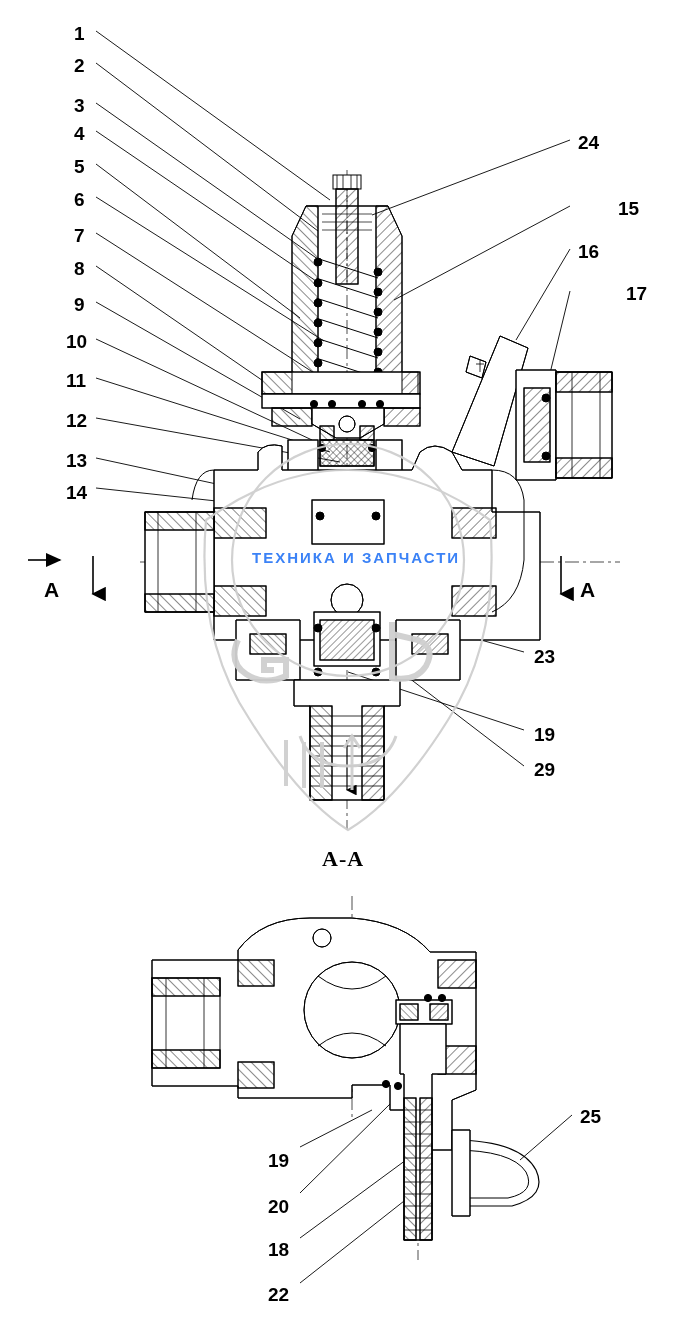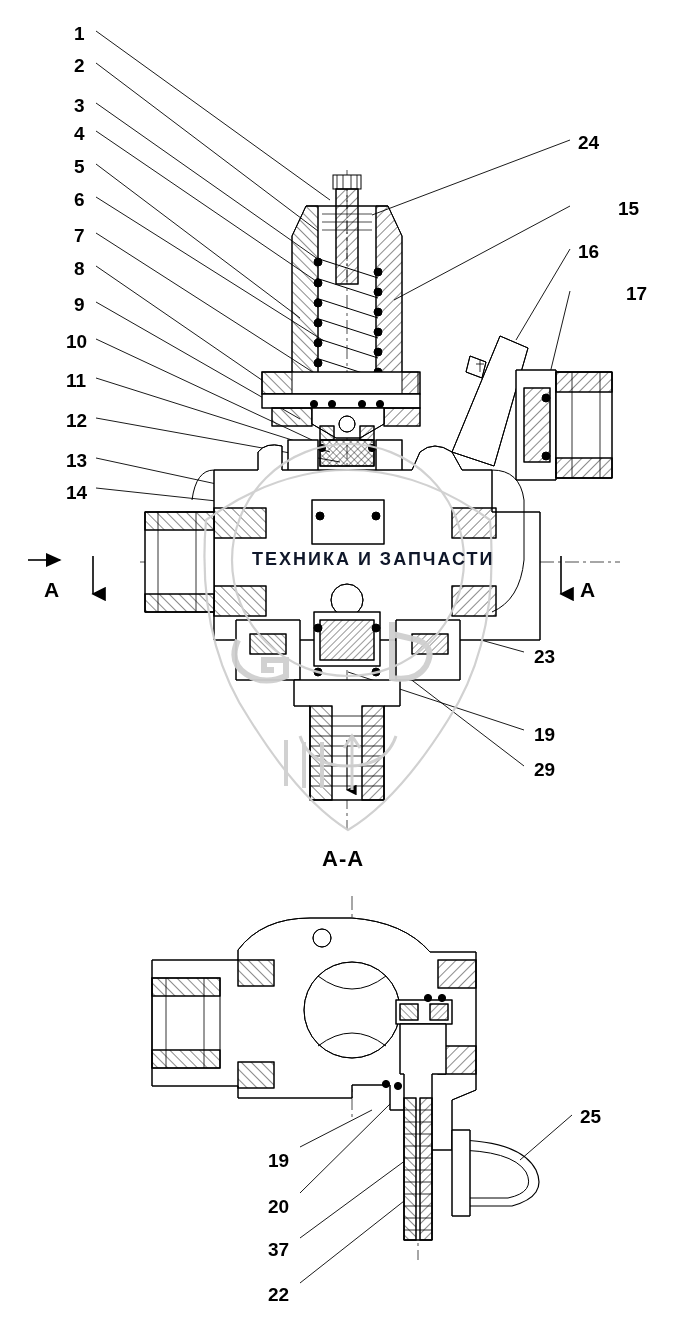--- a/index.html
+++ b/index.html
@@ -35,32 +35,32 @@
   }
   .section-letter {
     position: absolute;
     font-family: "Liberation Sans", sans-serif;
     font-size: 21px;
     font-weight: 700;
     color: #000000;
   }
   .section-title {
     position: absolute;
-    font-family: Liberation Sans, sans-serif;
+    font-family: Liberation Serif, serif;
     font-size: 22px;
     font-weight: 700;
     color: #000000;
     letter-spacing: 1px;
   }
   .watermark-text {
     position: absolute;
     font-family: "Liberation Sans", sans-serif;
-    font-size: 18px;
+    font-size: 15px;
     font-weight: 700;
-    color: #0f172a;
+    color: #3b82f6;
     letter-spacing: 2px;
     white-space: nowrap;
   }
 </style>
 </head>
 <body>
 
 <div id="sheet">
 
   <svg class="layer" viewBox="0 0 692 1341">
@@ -402,17 +402,17 @@
   <div class="callout-num" style="left:534px; top:725px;">19</div>
   <div class="callout-num" style="left:534px; top:760px;">29</div>
 
   <div class="section-letter" style="left:44px; top:578px;">A</div>
   <div class="section-letter" style="left:580px; top:578px;">A</div>
 
   <div class="section-title" style="left:322px; top:846px;">A-A</div>
 
   <div class="callout-num" style="left:268px; top:1151px;">19</div>
   <div class="callout-num" style="left:268px; top:1197px;">20</div>
-  <div class="callout-num" style="left:268px; top:1240px;">37</div>
+  <div class="callout-num" style="left:268px; top:1240px;">18</div>
   <div class="callout-num" style="left:268px; top:1285px;">22</div>
   <div class="callout-num" style="left:580px; top:1107px;">25</div>
 
 </div>
 
 </body></html>

